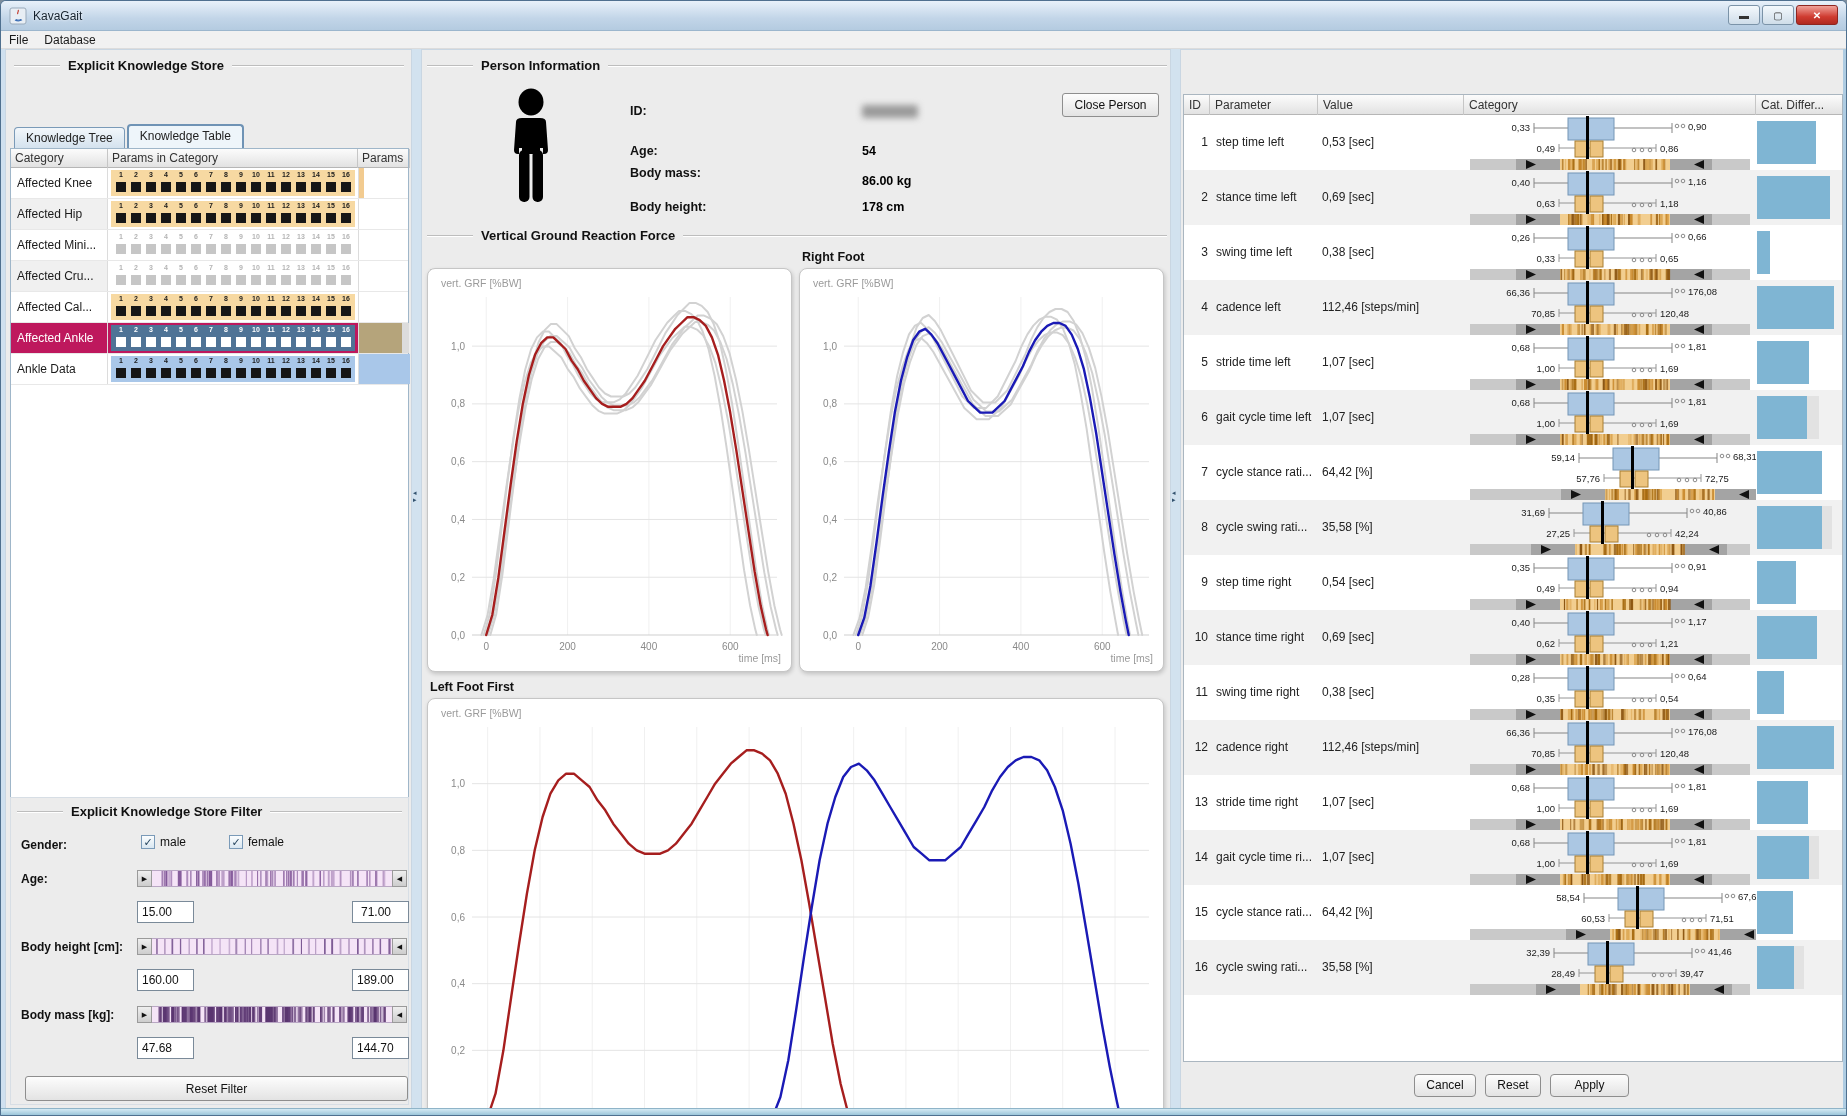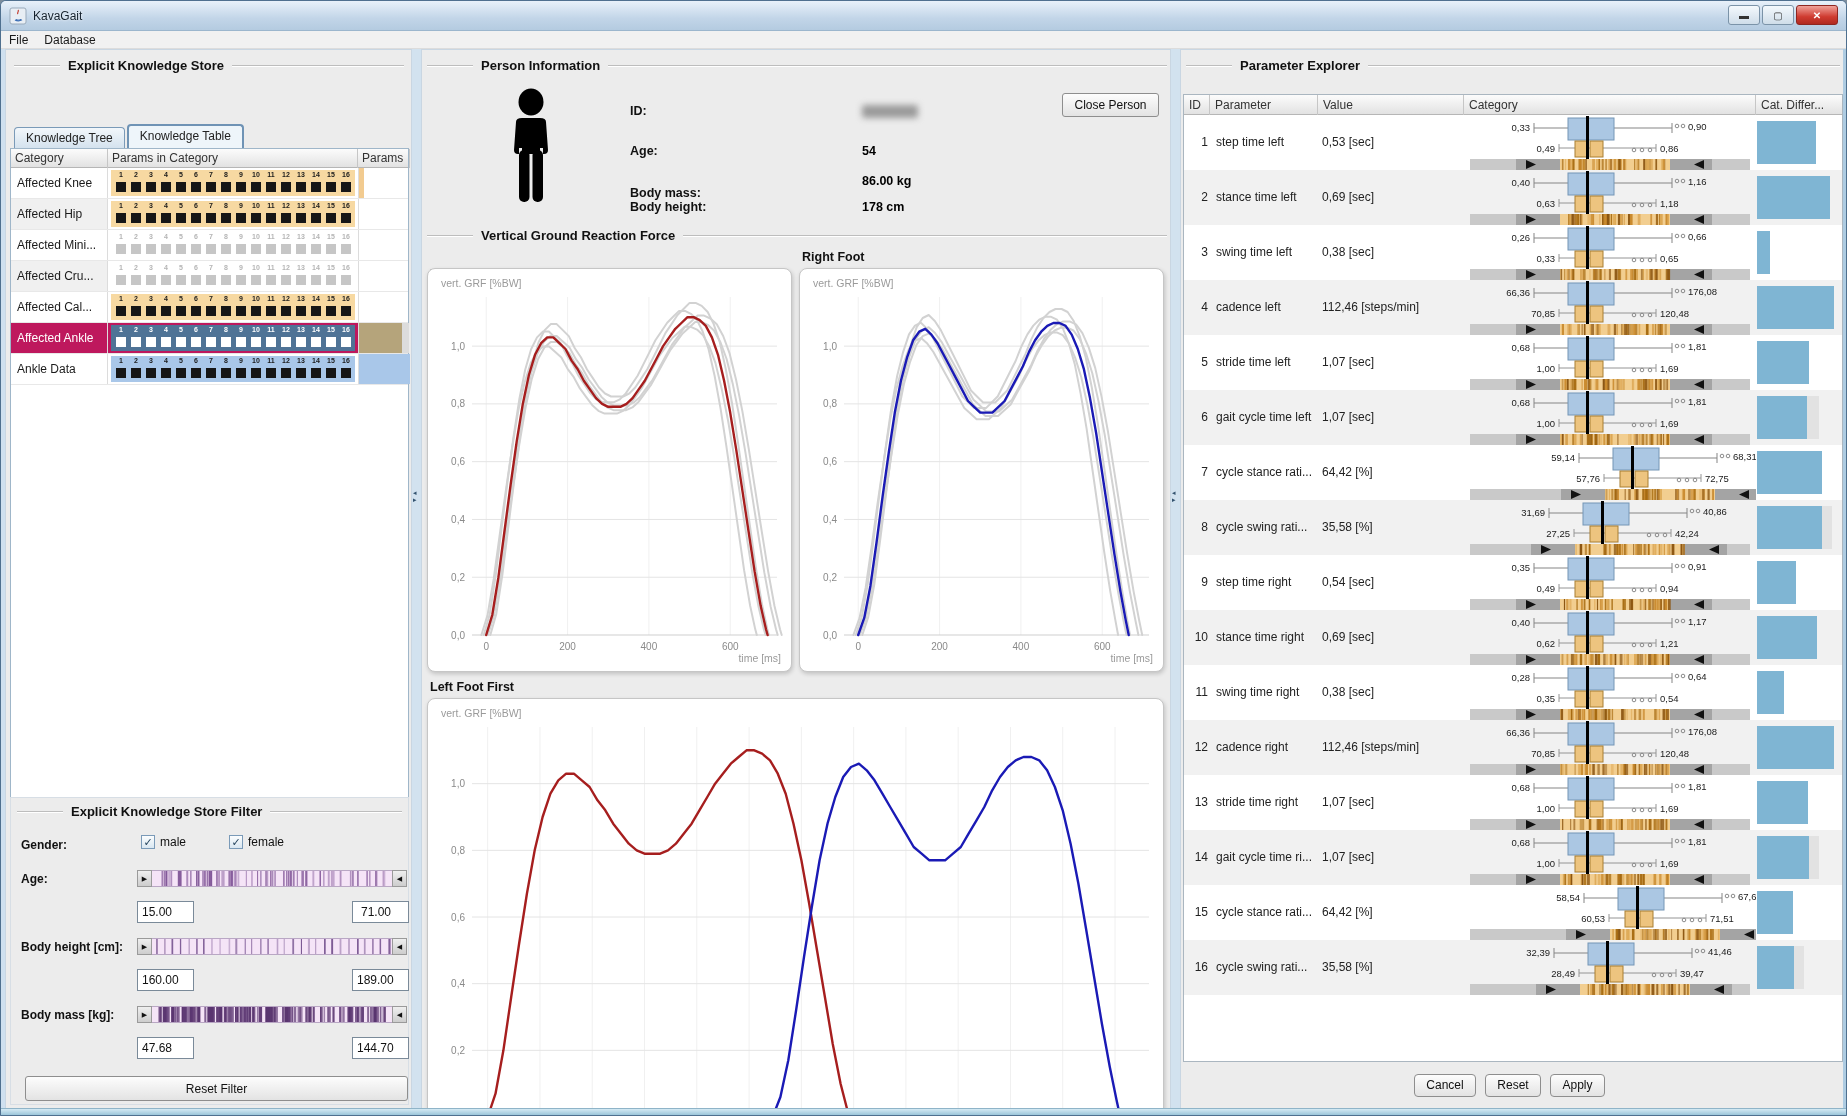--- a/index.html
+++ b/index.html
@@ -949,21 +949,21 @@
         <path d="M9 34 Q9 30 15 30 L33 30 Q39 30 39 34 L41 62 Q41 66 37 66 L36 66 L36 60 L33 60 L33 66 L15 66 L15 60 L12 60 L12 66 L11 66 Q7 66 7 62 Z" fill="#000"></path>
         <rect x="12" y="62" width="10.5" height="52" rx="5" fill="#000"></rect>
         <rect x="25.5" y="62" width="10.5" height="52" rx="5" fill="#000"></rect>
       </svg>
     </span>
     <div>
         <div class="pfield-label" style="left: 208px; top: 54px;">ID:</div>
         <div class="redacted" style="left: 440px; top: 55px;"></div>
         <div class="pfield-label" style="left: 208px; top: 94px;">Age:</div>
         <div class="pfield-value" style="left: 440px; top: 94px;">54</div>
-        <div class="pfield-label" style="left: 208px; top: 136px;">Body mass:</div>
+        <div class="pfield-label" style="left: 208px; top: 116px;">Body mass:</div>
         <div class="pfield-value" style="left: 440px; top: 124px;">86.00 kg</div>
         <div class="pfield-label" style="left: 208px; top: 150px;">Body height:</div>
         <div class="pfield-value" style="left: 440px; top: 150px;">178 cm</div>
       </div>
     <button class="big-btn" style="left:640px;top:43px;width:97px;height:24px;">Close Person</button>
     <div class="sec-title" style="left:5px;top:178px;width:740px;">
       <span class="ln lead"></span>
         <span>Vertical Ground Reaction Force</span>
         <span class="ln trail"></span>
     </div>
@@ -1074,25 +1074,20 @@
           <path d="M59.7,418.0 L67.5,394.7 L75.4,351.3 L83.2,298.0 L91.1,244.7 L98.9,194.7 L106.7,151.3 L114.6,118.0 L122.4,94.7 L130.3,81.3 L138.1,74.7 L145.9,74.7 L153.8,81.3 L161.6,88.0 L169.5,101.3 L177.3,111.3 L185.2,124.7 L193.0,134.7 L200.8,144.7 L208.7,151.3 L216.5,154.7 L224.4,154.7 L232.2,154.7 L240.0,151.3 L247.9,144.7 L255.7,134.7 L263.6,124.7 L271.4,111.3 L279.3,98.0 L287.1,84.7 L294.9,74.7 L302.8,64.7 L310.6,58.0 L318.5,51.3 L326.3,51.3 L334.1,54.7 L342.0,61.3 L349.8,74.7 L357.7,94.7 L365.5,124.7 L373.4,161.3 L381.2,204.7 L389.0,251.3 L396.9,298.0 L404.7,344.7 L412.6,384.7 L419.4,411.3 L421.4,418.0" fill="none" stroke="#a61e1e" stroke-width="2.4" stroke-linejoin="round" stroke-linecap="round"></path>
           <path d="M344.6,418.0 L352.4,398.0 L360.3,361.3 L368.1,311.3 L376.0,258.0 L383.8,208.0 L391.6,161.3 L399.5,124.7 L407.3,98.0 L415.2,78.0 L423.0,68.0 L430.9,64.7 L438.7,71.3 L446.5,81.3 L454.4,94.7 L462.2,108.0 L470.1,121.3 L477.9,134.7 L485.7,148.0 L493.6,154.7 L501.4,161.3 L509.3,161.3 L517.1,161.3 L525.0,154.7 L532.8,148.0 L540.6,134.7 L548.5,121.3 L556.3,108.0 L564.2,91.3 L572.0,78.0 L579.8,68.0 L587.7,61.3 L595.5,58.0 L603.4,58.0 L611.2,61.3 L619.1,71.3 L626.9,88.0 L634.7,111.3 L642.6,144.7 L650.4,184.7 L658.3,231.3 L666.1,278.0 L673.9,324.7 L681.8,368.0 L688.6,401.3 L692.2,418.0" fill="none" stroke="#1a1ab5" stroke-width="2.4" stroke-linejoin="round" stroke-linecap="round"></path>
         </svg></div>
   </div>
 
   <div class="splitter" style="left:1170px;">
       <div class="split-arrows">◂<br>▸</div>
     </div>
 
   <div class="panel right-panel">
-    <div class="sec-title" style="left:5px;top:8px;width:654px;">
-      <span class="ln lead"></span>
-        <span>Parameter Explorer</span>
-        <span class="ln trail"></span>
-    </div>
     <div class="pe-table">
       <div class="pe-header">
           <div class="pe-hcell" style="left: 0px; width: 26px;">ID</div>
           <div class="pe-hcell" style="left: 26px; width: 108px;">Parameter</div>
           <div class="pe-hcell" style="left: 134px; width: 146px;">Value</div>
           <div class="pe-hcell" style="left: 280px; width: 292px;">Category</div>
           <div class="pe-hcell" style="left: 572px; width: 88px;">Cat. Differ...</div>
         </div>
       <div class="pe-rows">
           <div class="pe-row" style="top: 20px;">
@@ -2329,19 +2324,19 @@
               <path d="M260,45 L250,49.5 L260,54 Z" fill="#111"></path>
             </svg>
             <div class="diff-ghost" style="left: 573px; width: 46.75px;"></div>
             <div class="diff-bar" style="left: 573px; width: 36.55px;"></div>
           </div>
         </div>
     </div>
     <div class="pe-buttons">
         <div class="pe-btn" style="left: 233px; width: 62px;">Cancel</div>
         <div class="pe-btn" style="left: 304px; width: 56px;">Reset</div>
-        <div class="pe-btn" style="left: 369px; width: 55px;">Apply</div>
+        <div class="pe-btn" style="left: 369px; width: 79px;">Apply</div>
       </div>
   </div>
 
   <div class="vscroll"></div>
   <div class="bottom-strip"></div>
 </div>
 
 </body></html>

